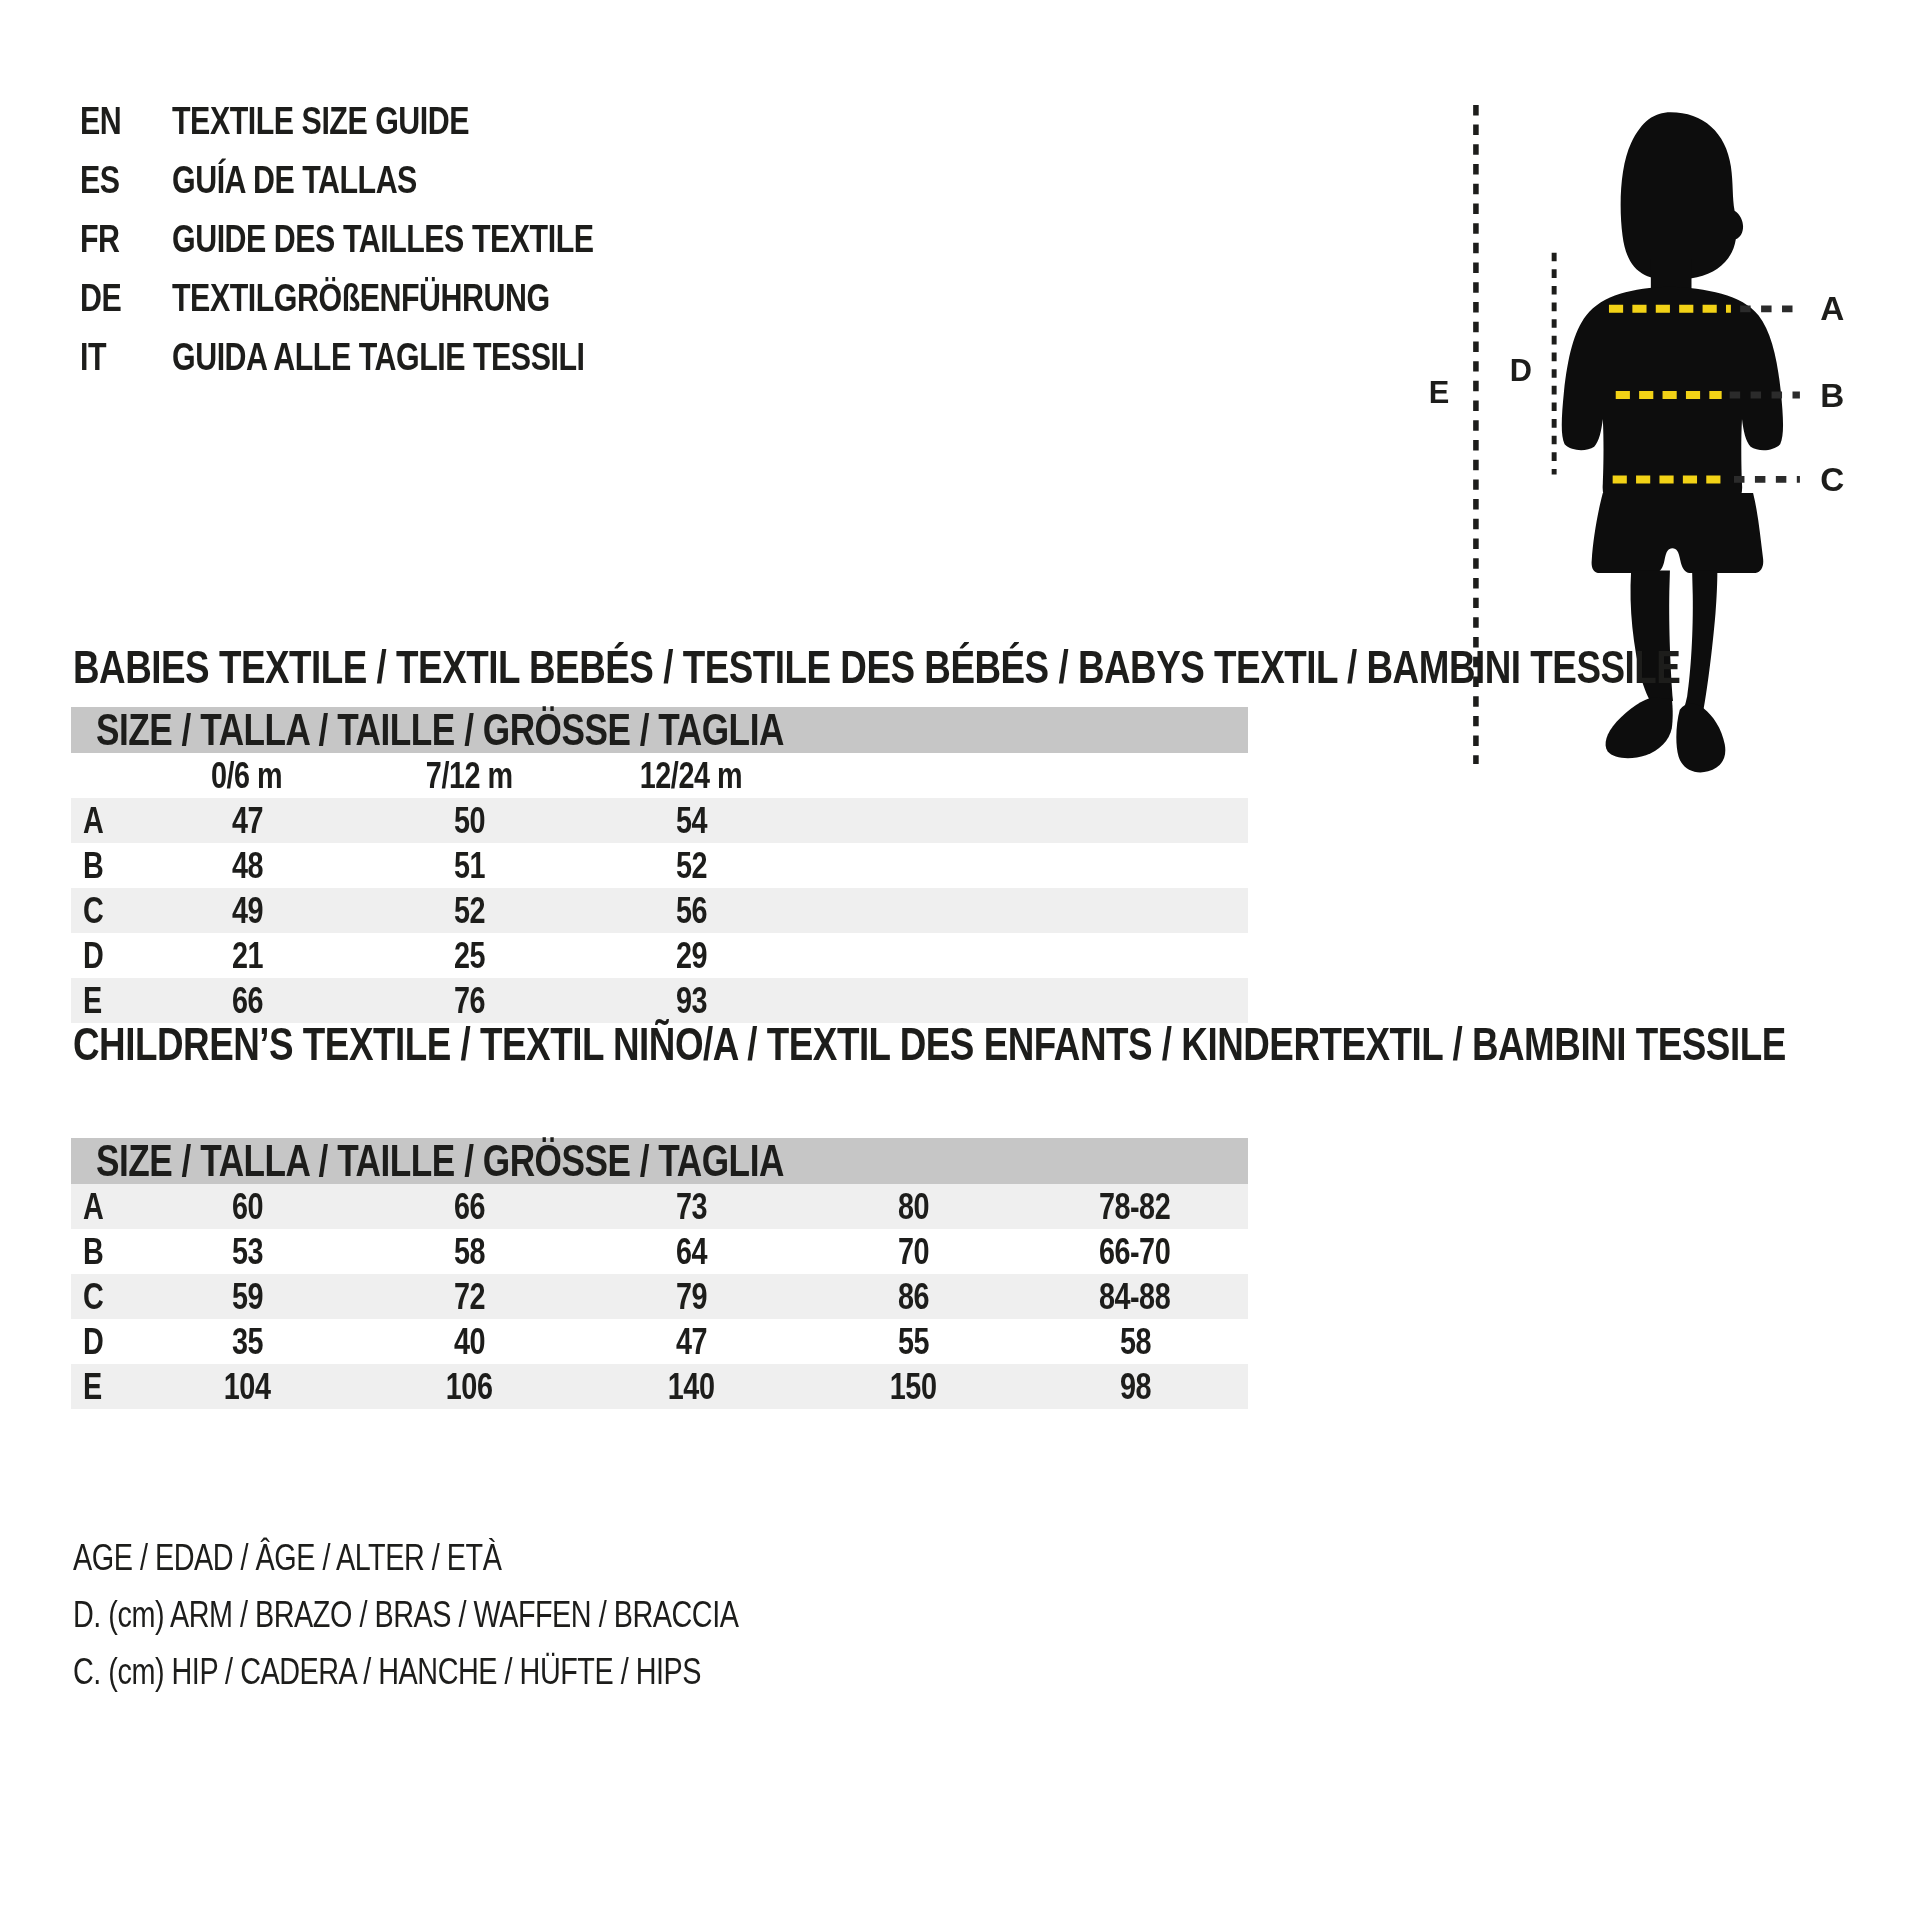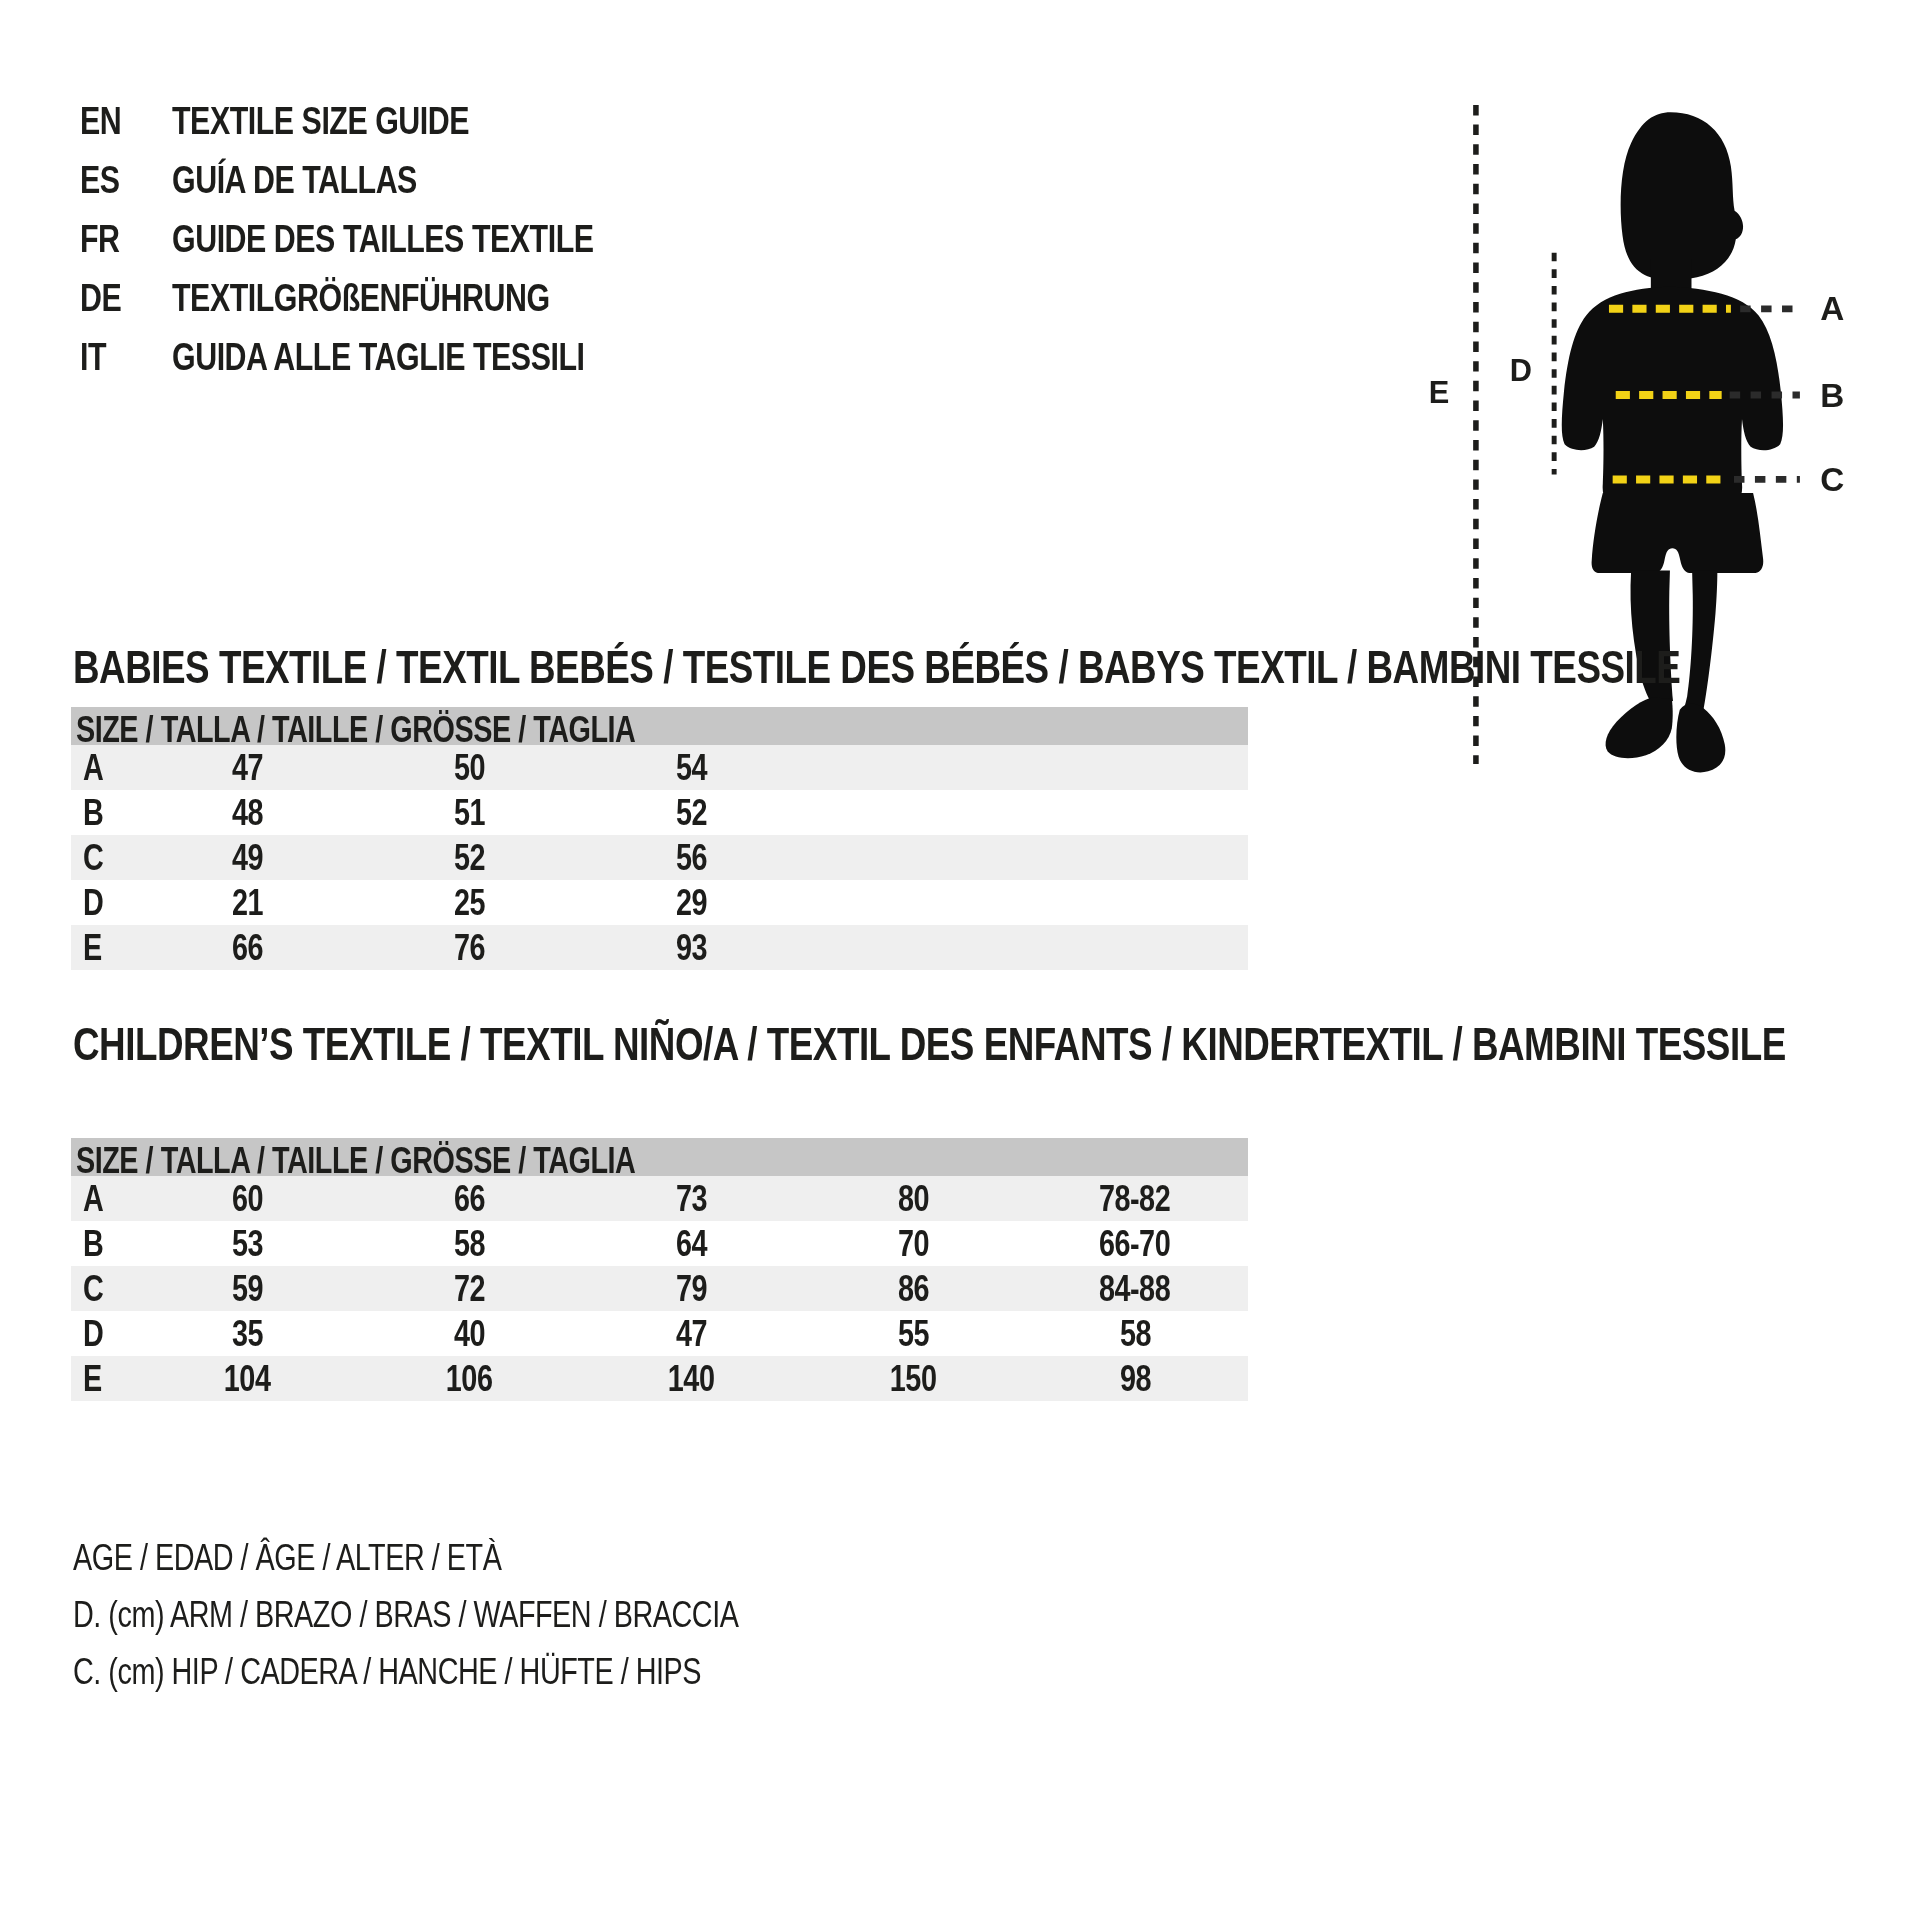--- a/index.html
+++ b/index.html
@@ -20,21 +20,21 @@
 
   
   .section-heading{font-size:46px;font-weight:700;height:59px;line-height:59px}
   #babies-heading{left:73px;top:638px}
   #children-heading{left:73px;top:1015px}
 
   
   .size-table{left:71px;width:1177px}
   #babies-table{top:707px}
   #children-table{top:1138px}
-  .band{height:38px;line-height:46px;background:#c6c6c6;padding-left:5px;font-size:36px;font-weight:700}
+  .band{height:46px;line-height:46px;background:#c6c6c6;padding-left:25px;font-size:44px;font-weight:700}
   .grid-row{display:grid;grid-template-columns:65px repeat(5,222px);height:45px;line-height:45px;font-size:36px;font-weight:700}
   .cell{text-align:center}
   .label-cell{text-align:left;padding-left:12.3px}
   .tbody > div.grid-row:nth-of-type(odd){background:#efefef}
 
   
   .legend{left:73px;top:1529px}
   .legend-line{height:57px;line-height:57px;font-size:36px;font-weight:400}
 
   
@@ -115,20 +115,29 @@
     <text class="fig-label" x="86" y="534" font-size="50" text-anchor="middle">E</text>
   </svg>
 </div>
 
 <div class="abs section-heading" id="babies-heading">
   <span class="cond">BABIES TEXTILE / TEXTIL BEBÉS / TESTILE DES BÉBÉS / BABYS TEXTIL / BAMBINI TESSILE</span>
 </div>
 
 <section class="abs size-table" id="babies-table">
   <div class="band"><span class="cond">SIZE / TALLA / TAILLE / GRÖSSE / TAGLIA</span></div>
+  <div class="grid-row">
+    <div class="label-cell"></div>
+
+      <div class="cell"><span class="cond-c">0/6 m</span></div>
+
+      <div class="cell"><span class="cond-c">7/12 m</span></div>
+
+      <div class="cell"><span class="cond-c">12/24 m</span></div>
+    </div>
   <div class="tbody">
 
       <div class="grid-row">
         <div class="label-cell"><span class="cond">A</span></div>
         <div class="cell"><span class="cond-c">47</span></div>
         <div class="cell"><span class="cond-c">50</span></div>
         <div class="cell"><span class="cond-c">54</span></div>
         <div class="cell"><span class="cond-c"></span></div>
         <div class="cell"><span class="cond-c"></span></div>
       </div>

